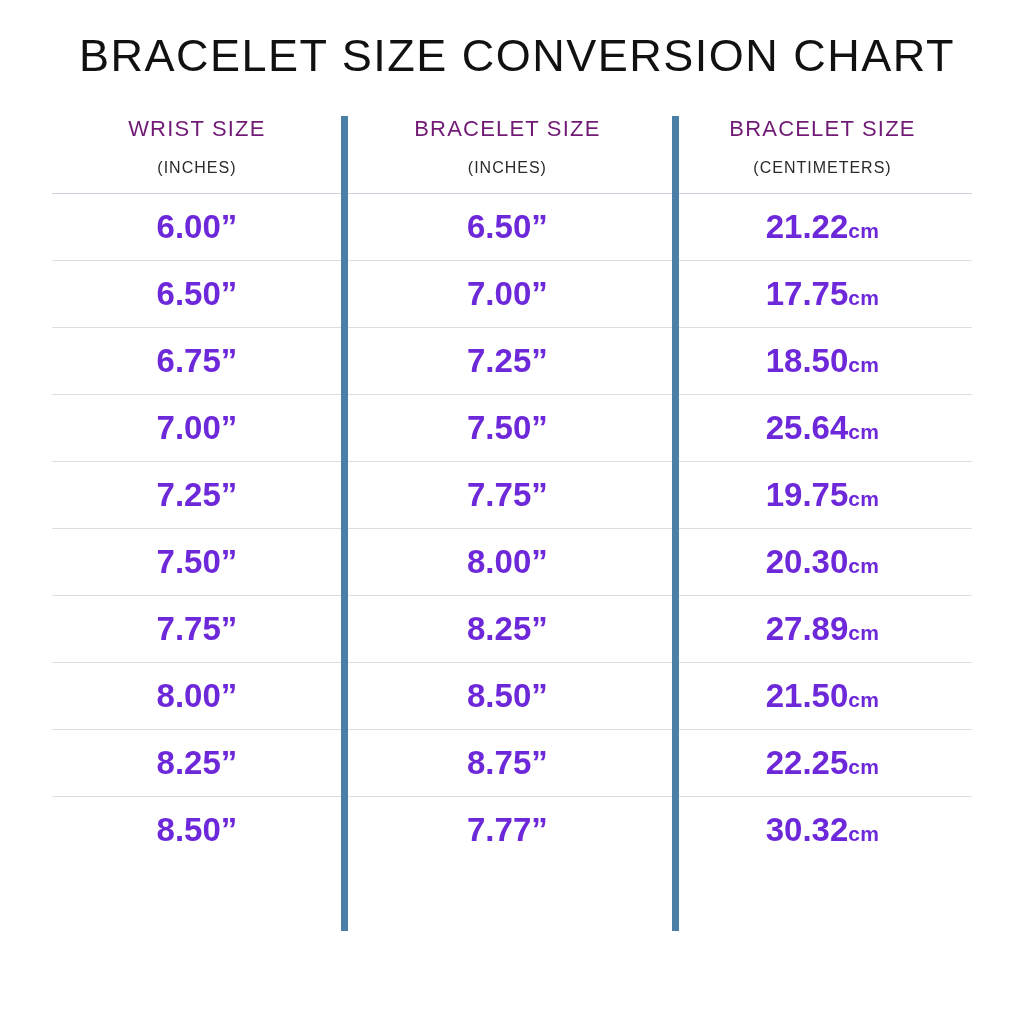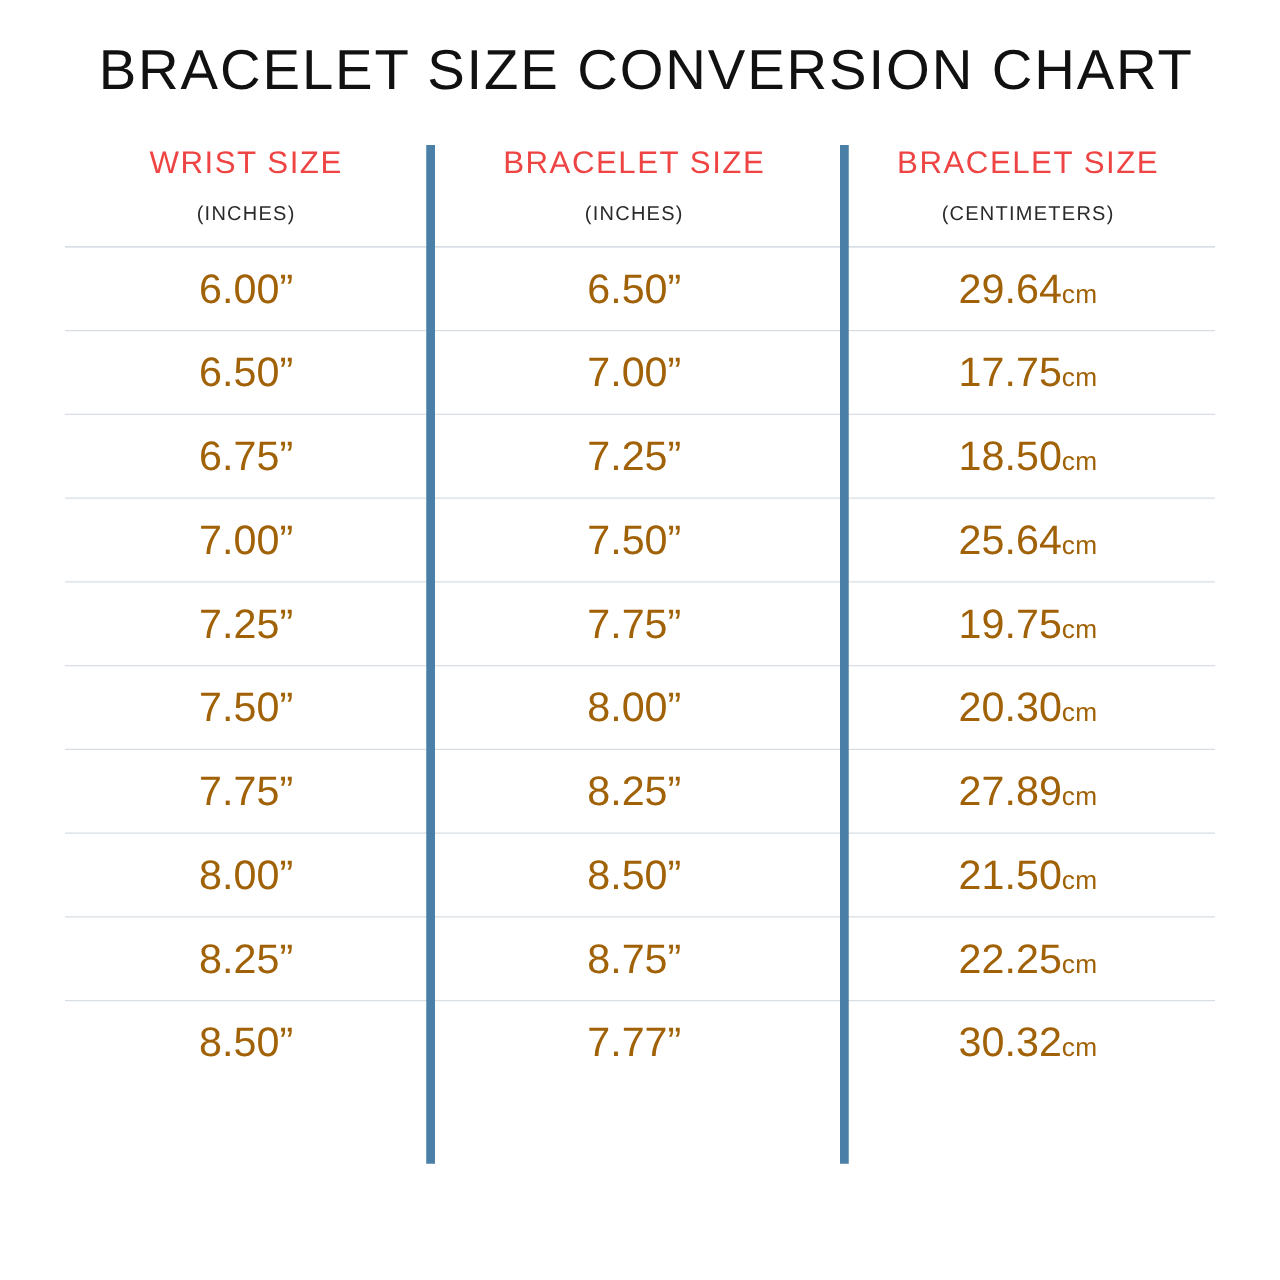--- a/index.html
+++ b/index.html
@@ -58,41 +58,42 @@
   }
 
   table.conv th {
     font-weight: 400;
     padding: 0 0 16px 0;
     vertical-align: top;
   }
 
   .th-main {
     display: block;
-    font-size: 25px;
+    font-size: 22px;
     letter-spacing: 1.2px;
-    color: #ef4444;
+    color: #701a75;
     line-height: 1.15;
   }
   .th-sub {
     display: block;
     font-size: 16px;
     letter-spacing: 1px;
     color: #2a2a2a;
     margin-top: 18px;
   }
 
   table.conv td {
     text-align: center;
     font-size: 33px;
-    color: #a16207;
+    color: #6d28d9;
     height: 66px;
     padding: 0;
     border-top: 1px solid #d8dee4;
     white-space: nowrap;
+    font-weight: bold;
   }
 
   table.conv tbody tr:first-child td {
     border-top: 1px solid #c9d2da;
   }
 
   .unit-cm {
     font-size: 21px;
     letter-spacing: 0.3px;
   }
@@ -132,21 +133,21 @@
           <th>
             <span class="th-main">BRACELET SIZE</span>
             <span class="th-sub">(CENTIMETERS)</span>
           </th>
         </tr>
       </thead>
       <tbody>
         <tr>
           <td>6.00”</td>
           <td>6.50”</td>
-          <td><span>29.64</span><span class="unit-cm">cm</span></td>
+          <td><span>21.22</span><span class="unit-cm">cm</span></td>
         </tr>
         <tr>
           <td>6.50”</td>
           <td>7.00”</td>
           <td><span>17.75</span><span class="unit-cm">cm</span></td>
         </tr>
         <tr>
           <td>6.75”</td>
           <td>7.25”</td>
           <td><span>18.50</span><span class="unit-cm">cm</span></td>

